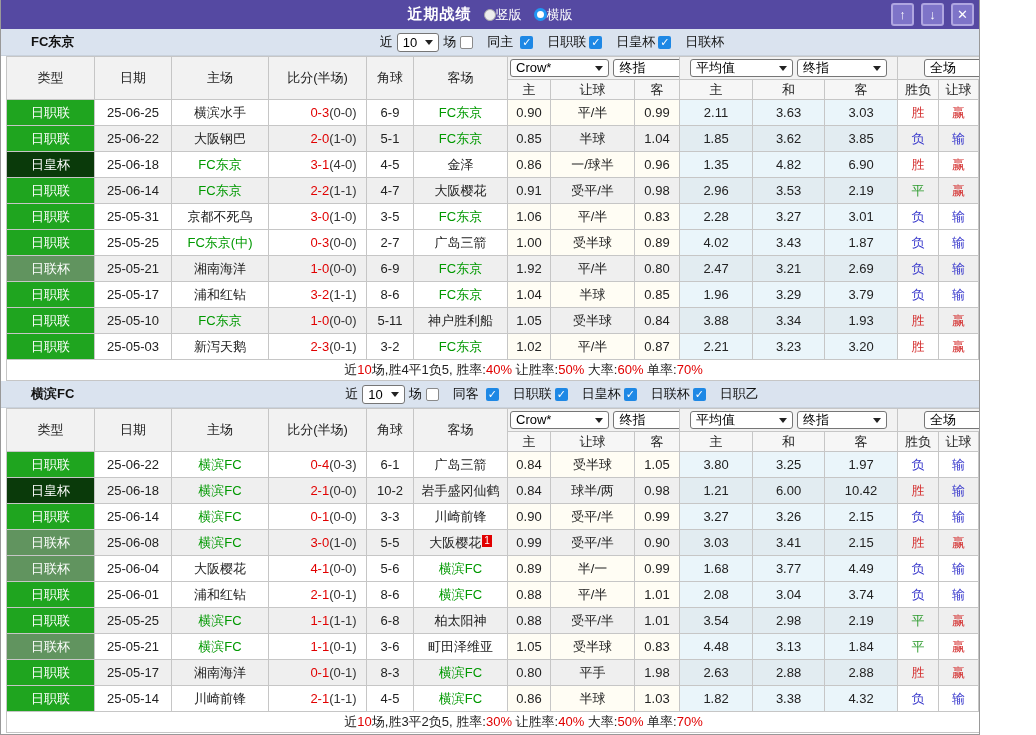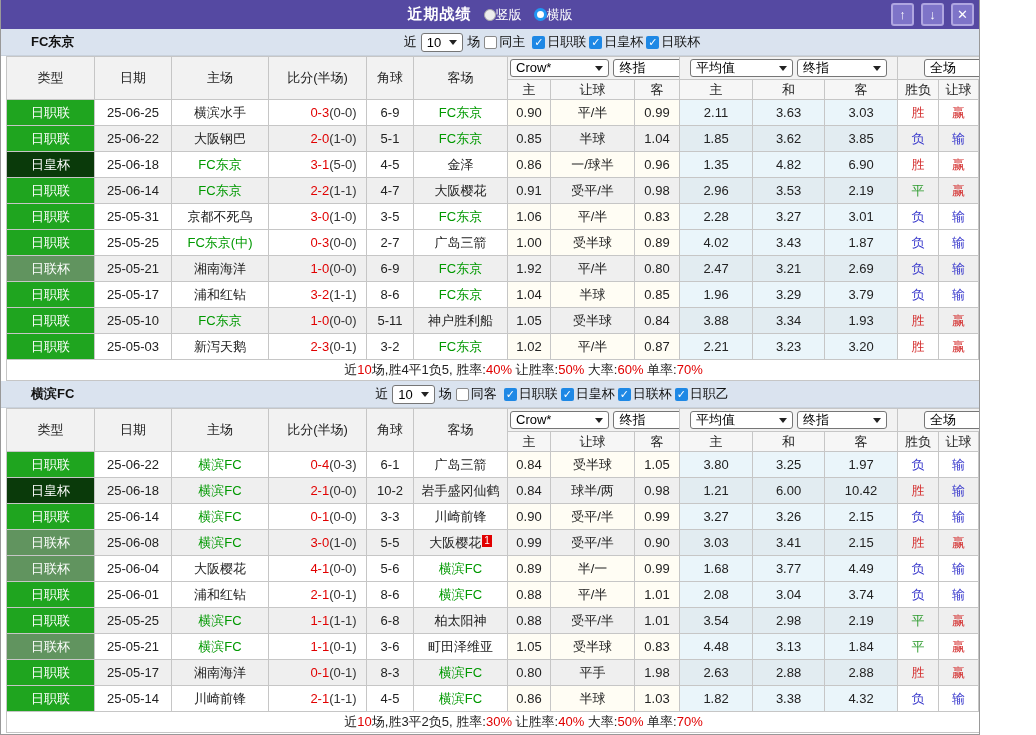--- a/index.html
+++ b/index.html
@@ -19,21 +19,21 @@
           color:#fff; display:flex; align-items:center; justify-content:center; font-weight:bold; font-size:13px; cursor:pointer; }
 
   
   .filterbar { height:27px; background:var(--bar); position:relative; display:flex; align-items:center; justify-content:center;
                font-size:13px; color:#111; border-bottom:1px solid #c9d2dd; }
   .teamname { position:absolute; left:30px; font-weight:bold; }
   .fctrl { display:flex; align-items:center; gap:4px; position:relative; left:62px; }
   .sel { display:inline-flex; align-items:center; gap:8px; background:#fff; border:1px solid #767676; border-radius:3px;
          padding:0 5px; height:19px; font-size:13px; color:#000; cursor:pointer; }
   .caret { width:0; height:0; border-left:4px solid transparent; border-right:4px solid transparent; border-top:5px solid #222; margin-top:1px; }
-  .cklabel { display:inline-flex; align-items:center; gap:2px; cursor:pointer; }
+  .cklabel { display:inline-flex; align-items:center; gap:14px; cursor:pointer; }
   .cklabel.lg { margin-left:3px; }
   .cb { width:13px; height:13px; display:inline-flex; align-items:center; justify-content:center; border-radius:2px; font-size:11px; line-height:13px; }
   .cb.off { background:#fff; border:1px solid #8a8a8a; }
   .cb.on  { background:var(--check); color:#fff; font-weight:bold; }
 
   
   table { margin:0 5px; width:1026px; border-collapse:collapse; table-layout:fixed; font-size:13px; color:#222; }
   th, td { border:1px solid #c6c6c6; text-align:center; padding:0; white-space:nowrap; overflow:hidden; }
   thead th { background:#f2f2f2; font-weight:normal; height:23px; }
   thead tr.h2 th { height:20px; background:#f6f6f6; }
@@ -204,21 +204,21 @@
             <td class="avg">3.62</td>
             <td class="avg">3.85</td>
             <td class="res b">负</td>
             <td class="res b">输</td>
             <td class="res b">小</td>
           </tr>
           <tr>
             <td class="type emp">日皇杯</td>
             <td>25-06-18</td>
             <td><span class="green">FC东京</span></td>
-            <td><span class="sc">3-1</span><span class="half">(5-0)</span></td>
+            <td><span class="sc">3-1</span><span class="half">(4-0)</span></td>
             <td>4-5</td>
             <td><span>金泽</span></td>
             <td class="oddsiv">0.86</td>
             <td class="oddsiv">一/球半</td>
             <td class="oddsiv">0.96</td>
             <td class="avg">1.35</td>
             <td class="avg">4.82</td>
             <td class="avg">6.90</td>
             <td class="res r">胜</td>
             <td class="res r">赢</td>

